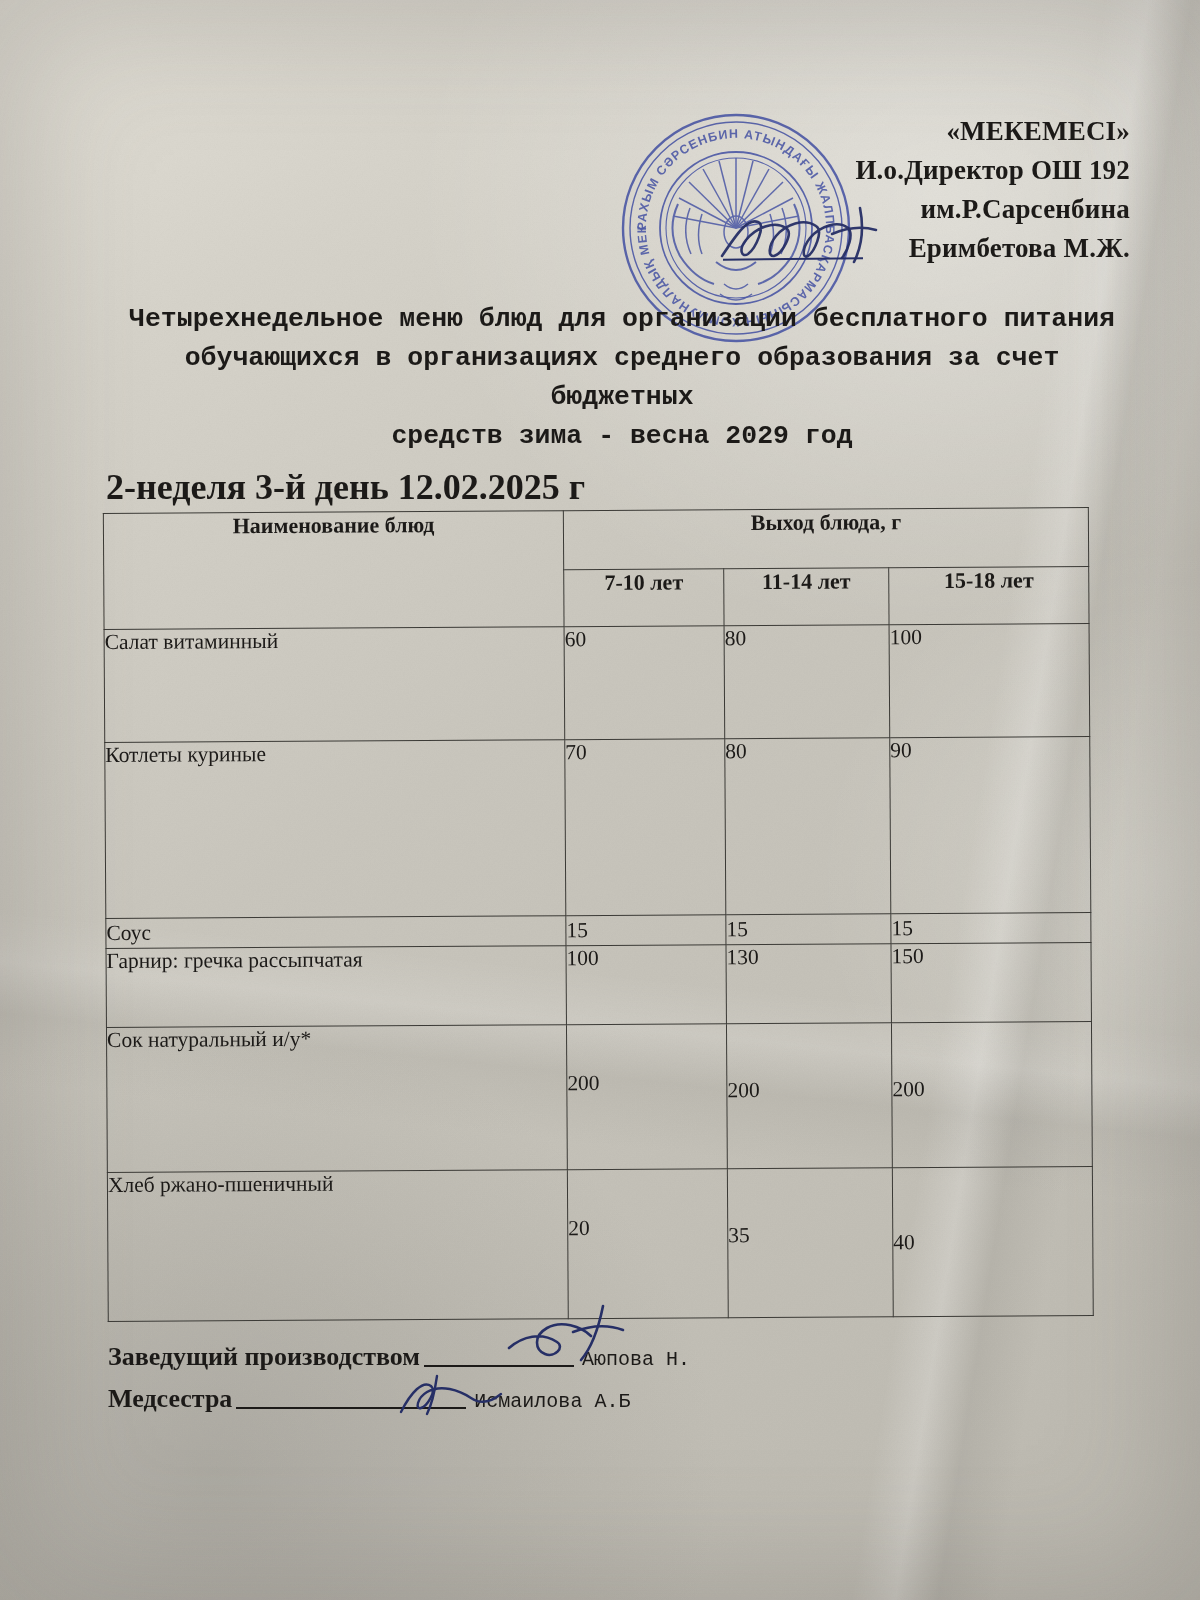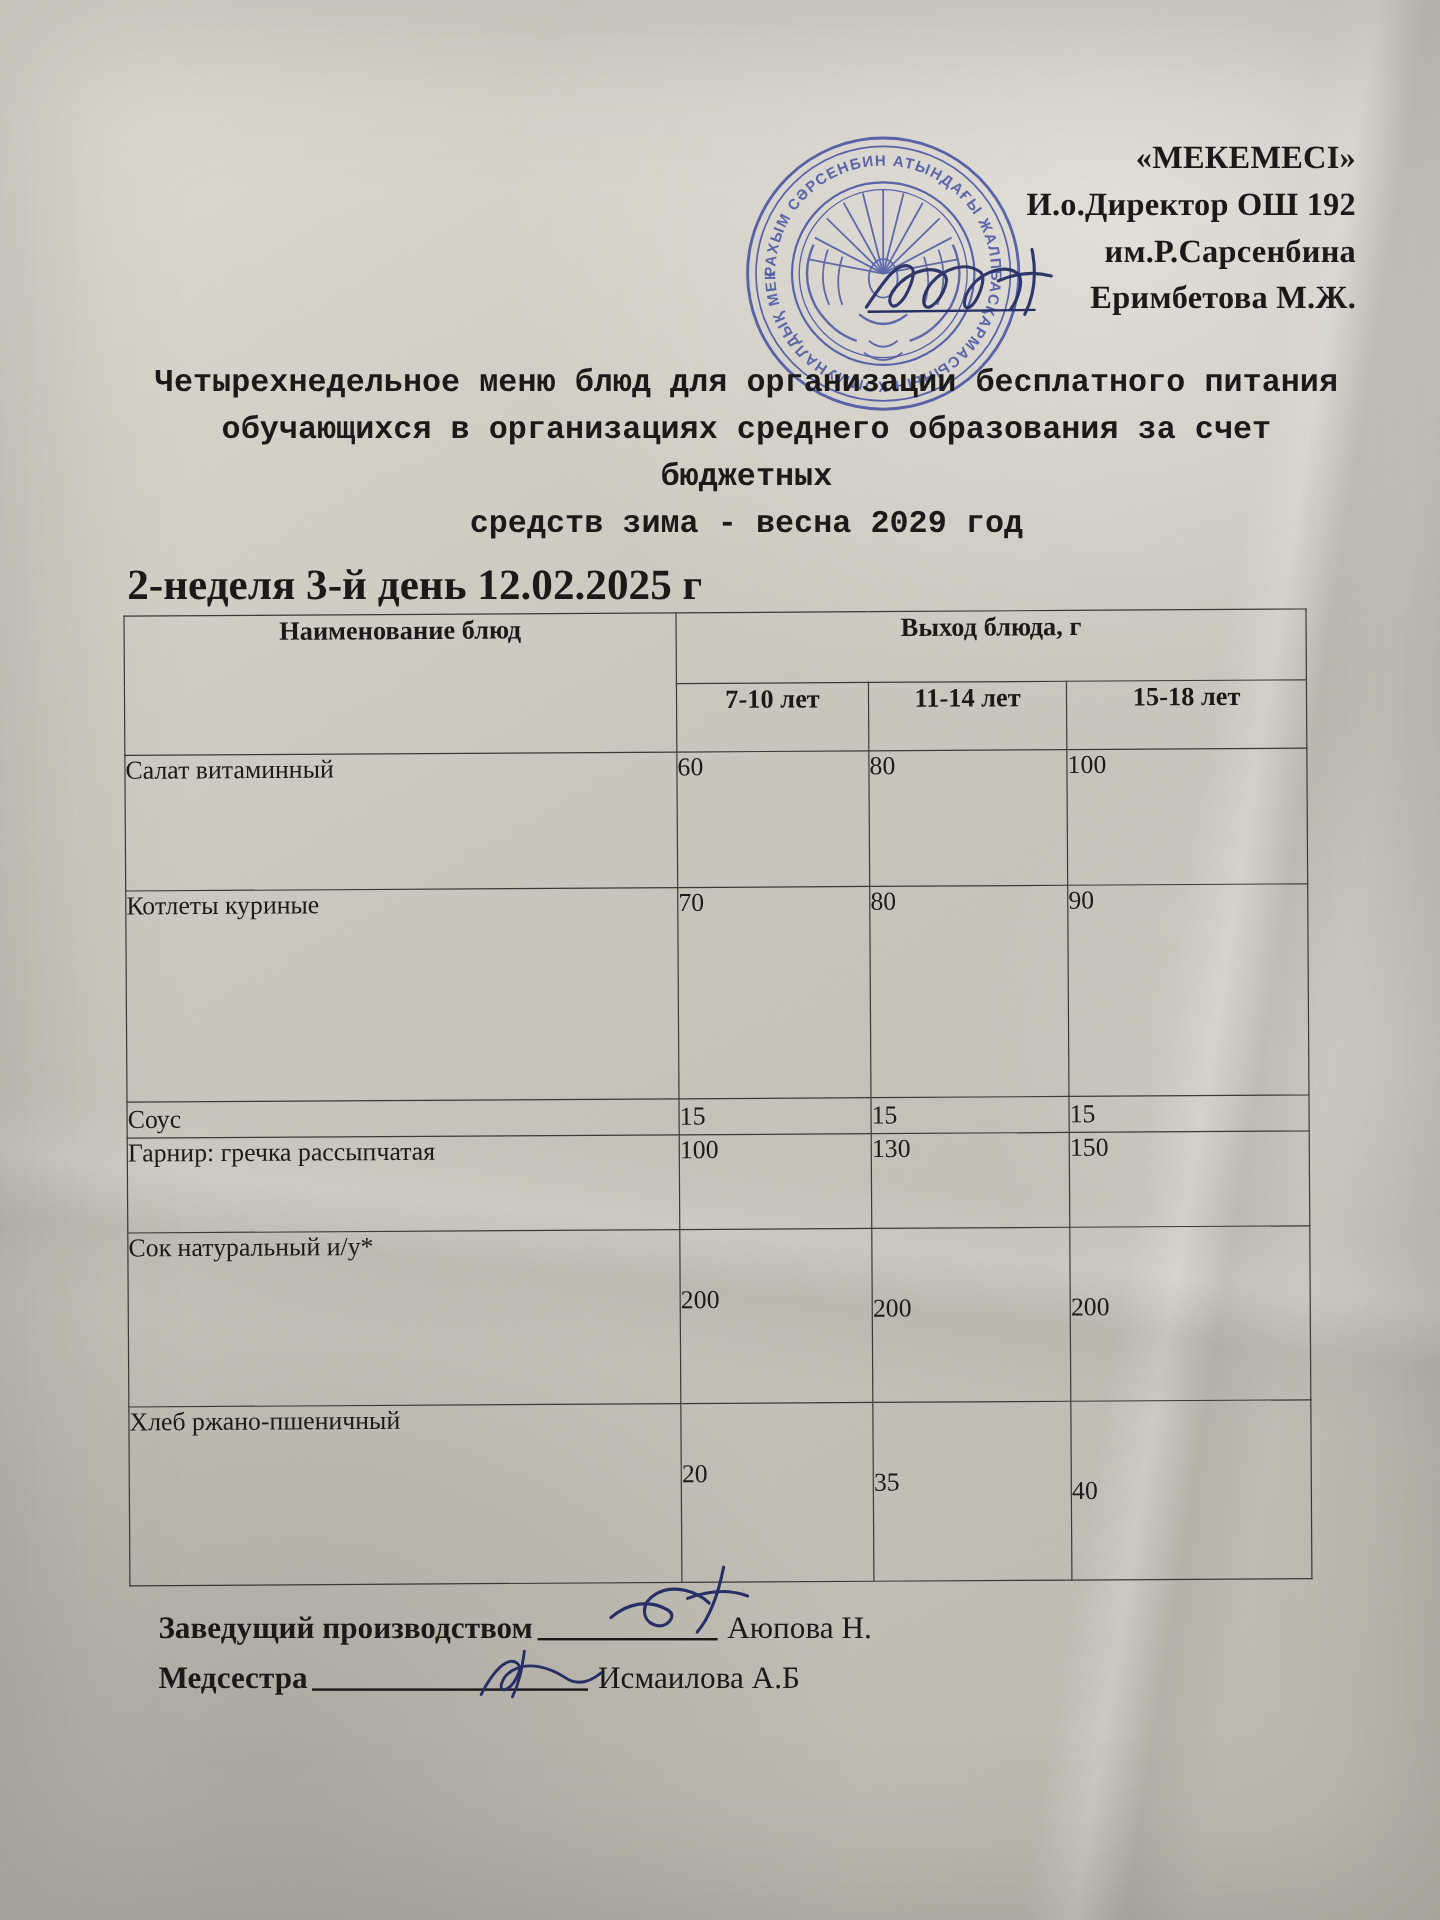--- a/index.html
+++ b/index.html
@@ -166,28 +166,28 @@
   
   .footer {
     position: absolute;
     left: 108px; top: 1336px;
     width: 860px;
     font-weight: bold;
     font-size: 26px;
     line-height: 42px;
   }
   .frow { position: relative; height: 42px; white-space: nowrap; }
-  .frole { display: inline-block; margin-left: 24px; }
+  .frole { display: inline-block; }
   .fline {
     display: inline-block;
     width: 150px;
     border-bottom: 2px solid #1c1a18;
     margin: 0 8px -2px 4px;
   }
-  .fname { display: inline-block; font-weight: normal; font-size: 26px; }
+  .fname { display: inline-block; font-weight: normal; font-size: 20px; font-family: Liberation Mono, monospace; }
   .fsig { position: absolute; pointer-events: none; }
   .fsig.one { left: 395px; top: -34px; width: 160px; height: 62px; }
   .fsig.two { left: 285px; top: -6px; width: 140px; height: 48px; }
 </style>
 </head>
 <body>
 
 <div class="page">
 
   <div class="light-1"></div>

